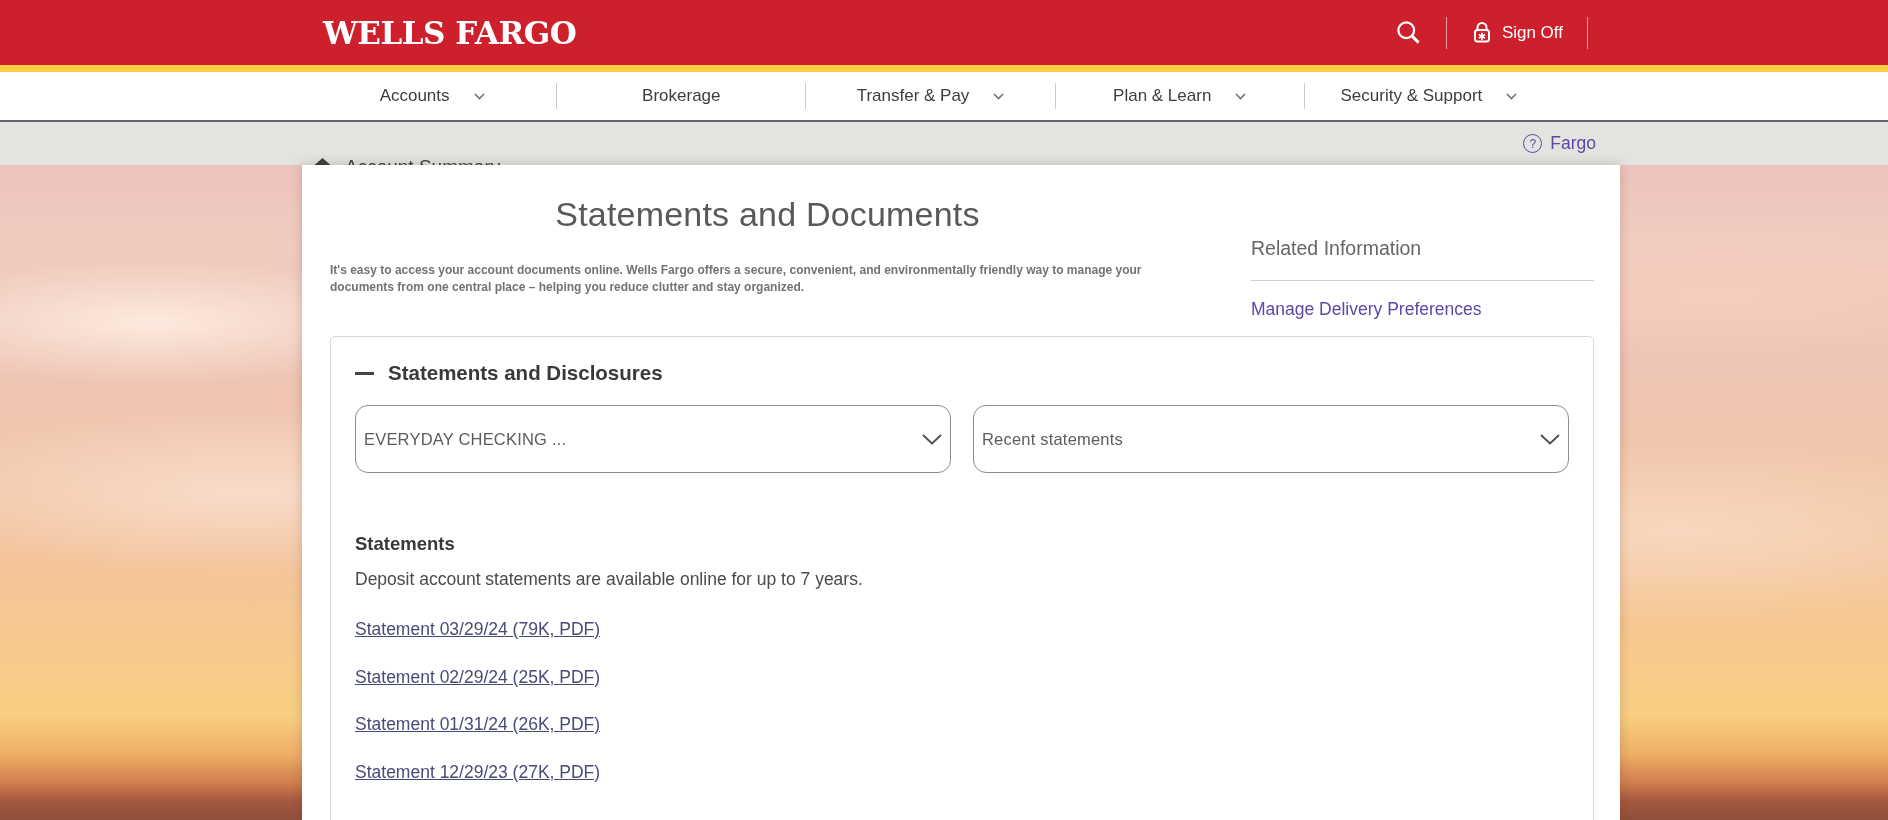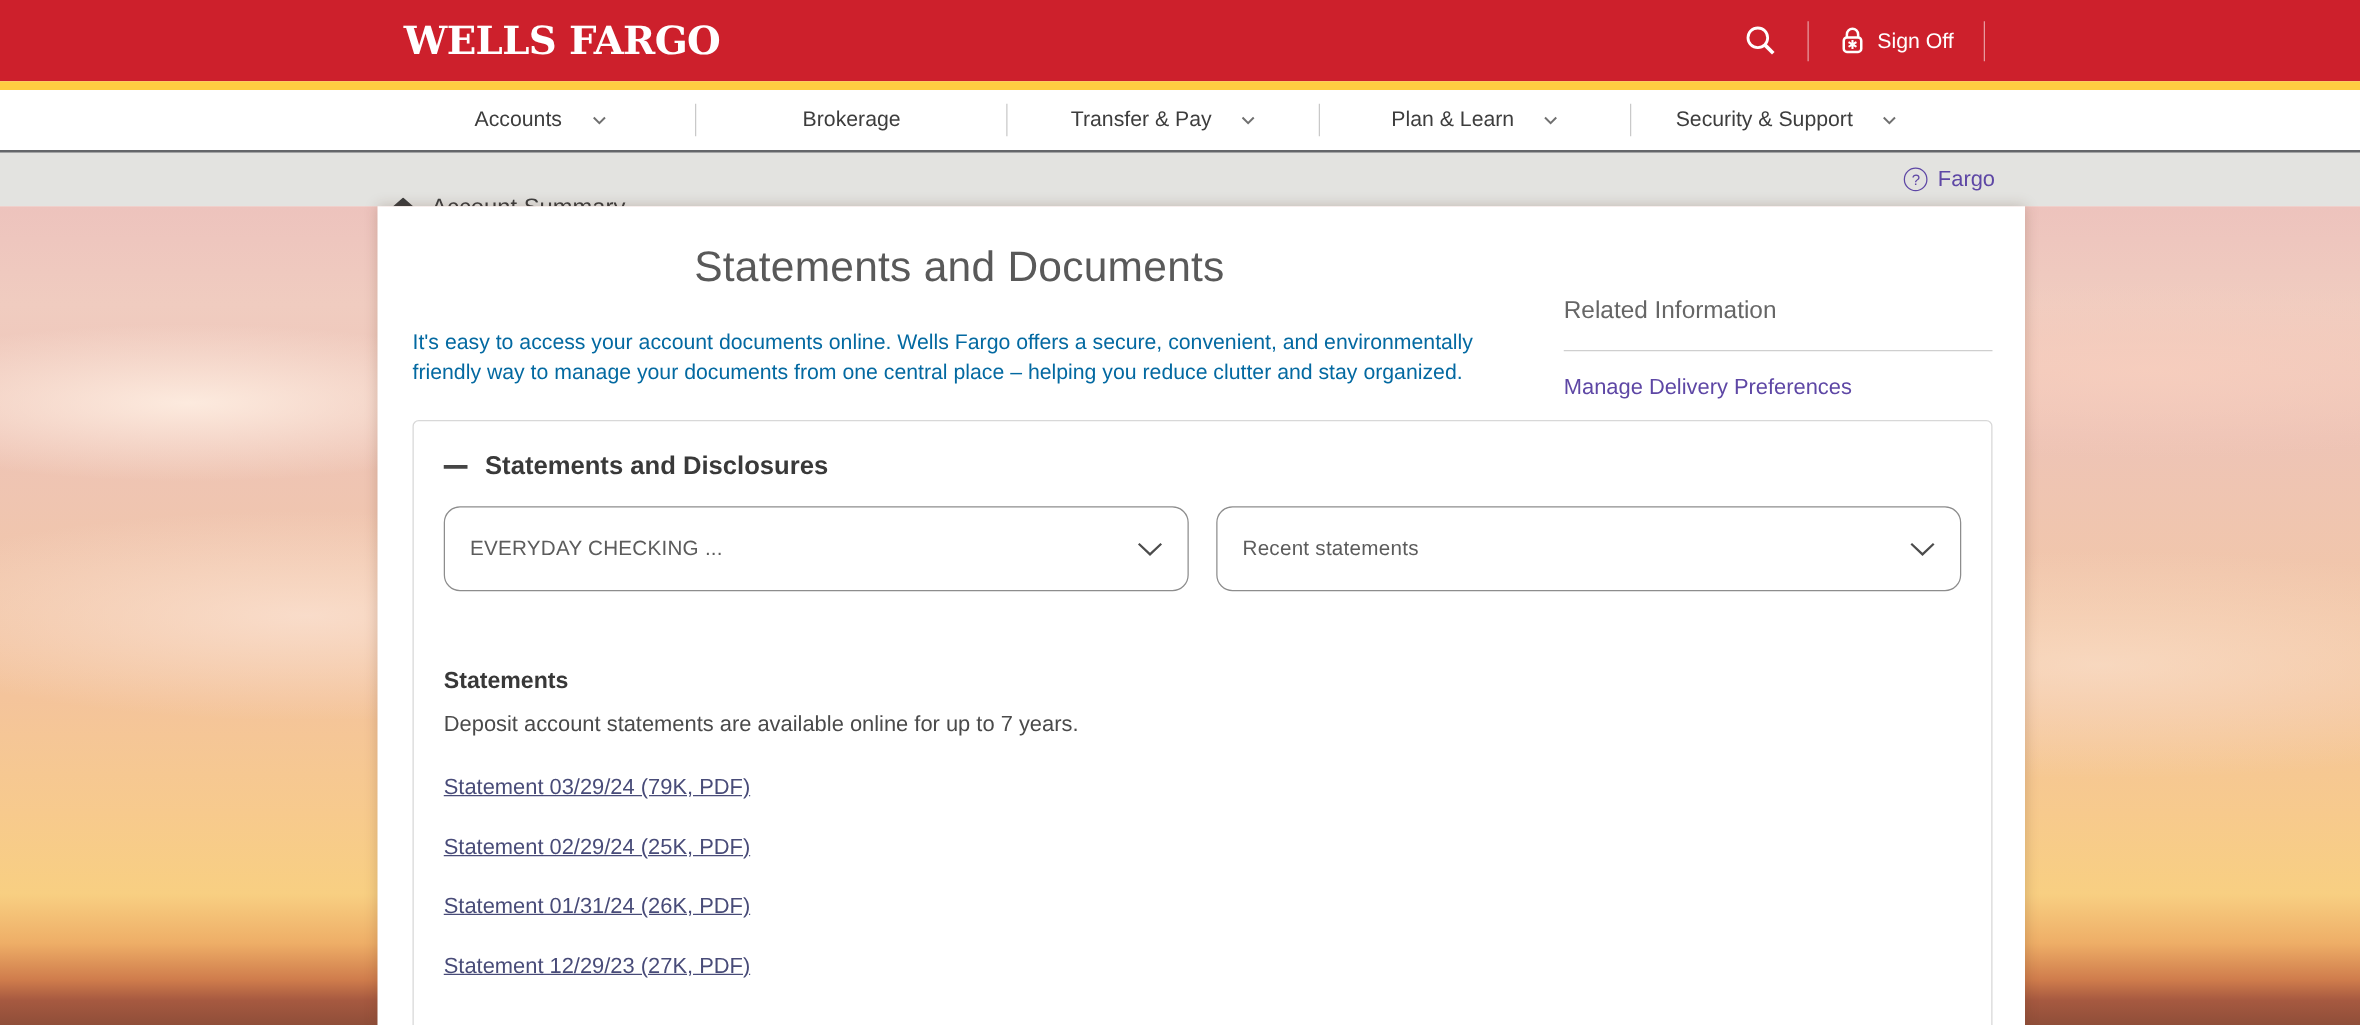--- a/index.html
+++ b/index.html
@@ -51,37 +51,37 @@
     position:absolute;left:302px;top:0;width:1318px;height:100%;
     background:#fff;box-shadow:0 0 10px rgba(90,50,30,0.25);
   }
   .panel-inner{padding:30px 26px 0 28px;}
   .top-row{display:flex;}
   .left-col{width:875px;}
   .page-title{
     margin:0 0 28px;text-align:center;font-size:34px;font-weight:300;
     color:#595959;letter-spacing:0.2px;
   }
-  .intro{margin:0;width:862px;font-size:17px;line-height:1.44;color:#0369a1;}
+  .intro{margin:0;width:862px;font-size:12px;line-height:1.44;color:#737373;font-weight:bold;}
   .right-col{flex:1;margin-left:46px;margin-top:42px;}
   .related-h{margin:0;font-size:19.5px;font-weight:400;color:#666;}
   .related-div{border:none;border-top:1px solid #cfcfcf;margin:20px 0 18px;}
   .related-link{font-size:17.5px;color:#5e47a5;text-decoration:none;cursor:pointer;}
   
   .card{
     margin-top:16px;border:1px solid #d8d8d8;border-radius:5px;
     padding:22px 24px;height:560px;
   }
   .card-head{display:flex;align-items:center;gap:14px;margin-top:2px;}
   .dash{width:19px;height:3px;background:#454545;border:none;padding:0;cursor:pointer;}
   .card-title{font-size:20.5px;font-weight:700;color:#393939;}
   .dd-row{display:flex;gap:22px;margin-top:20px;}
   .dd{
     flex:1;height:66px;border:1px solid #8d8d8d;border-radius:13px;
-    display:flex;align-items:center;padding:0 20px;cursor:pointer;background:#fff;
+    display:flex;align-items:center;padding:0 8px;cursor:pointer;background:#fff;
   }
   .dd-label{font-size:16.5px;color:#5c5c5c;letter-spacing:0.2px;}
   .dd .chev{margin-left:auto;display:flex;}
   .stm-h{margin:60px 0 0;font-size:18.5px;font-weight:700;color:#383838;}
   .stm-note{margin:14px 0 0;font-size:17.5px;color:#4a4a4a;}
   .stm-links{margin-top:29px;}
   .stm-link{
     display:table;margin-bottom:26.5px;font-size:17.5px;color:#484b78;
     text-decoration:underline;cursor:pointer;
   }

